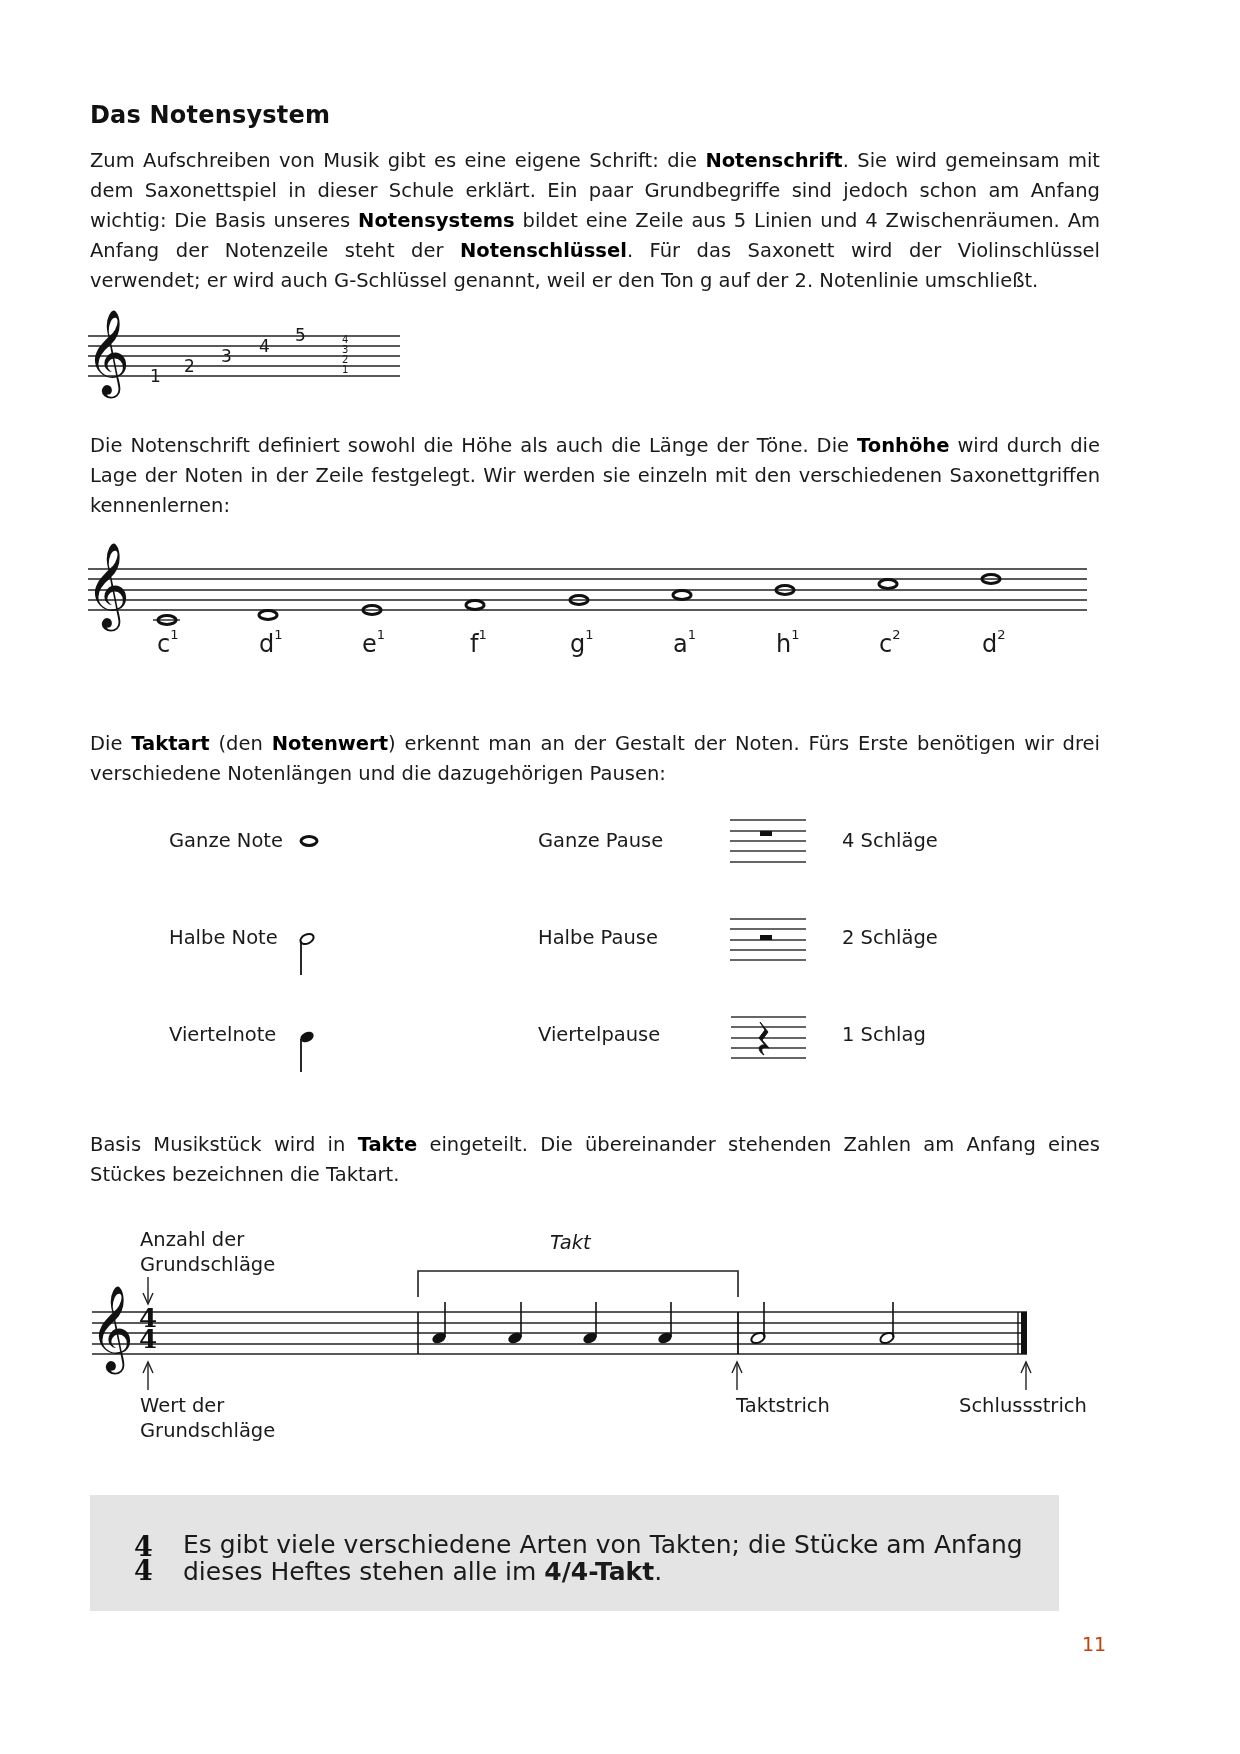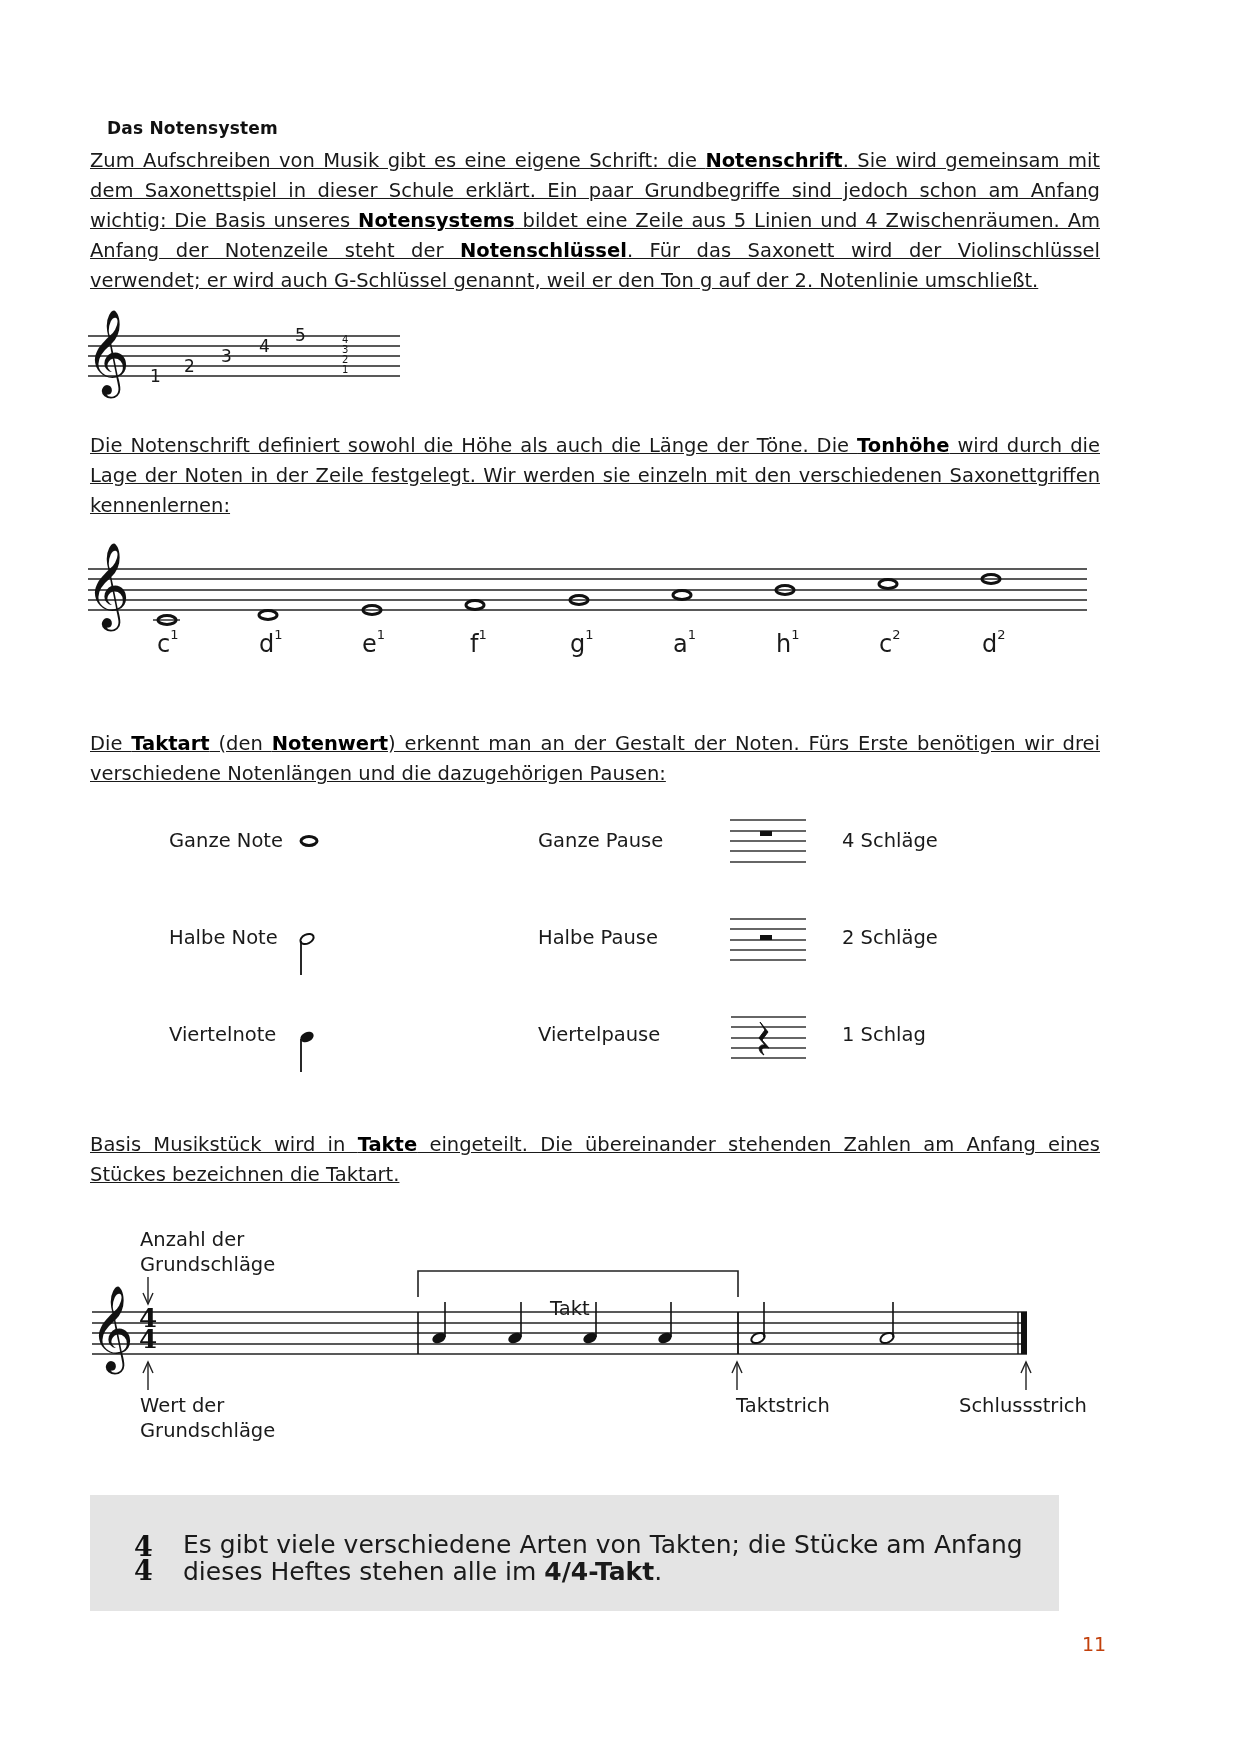--- a/index.html
+++ b/index.html
@@ -1,23 +1,23 @@
 <!DOCTYPE html>
 <html><head>
 <meta charset="utf-8">
 <style>
   html, body { margin: 0; padding: 0; background: #ffffff; }
   body { width: 1240px; height: 1754px; position: relative; overflow: hidden;
          font-family: "DejaVu Sans", sans-serif; color: #1a1a1a; }
   .abs { position: absolute; }
-  h1.title { position: absolute; left: 90px; top: 101px; margin: 17px;
-             font-size: 17px; font-weight: bold; letter-spacing: 0.2px; color: #111; }
+  h1.title { position: absolute; left: 90px; top: 101px; margin: 0;
+             font-size: 24px; font-weight: bold; letter-spacing: 0.2px; color: #111; }
   .para { position: absolute; left: 90px; width: 1010px; margin: 0;
           font-size: 19.5px; line-height: 30px; text-align: justify;
-          text-align-last: left; color: #1a1a1a; text-decoration: underline; }
+          text-align-last: left; color: #1a1a1a; }
   .para b { font-weight: bold; color: #000; }
   .lbl { position: absolute; font-size: 19.5px; color: #1a1a1a; white-space: nowrap; line-height: 24px; }
   .small-lbl { position: absolute; font-size: 19.5px; color: #1a1a1a; line-height: 25px; }
   .notename { position: absolute; top: 630px; font-size: 24px; color: #1a1a1a; }
   .notename sup { font-size: 13px; position: relative; top: -3px; vertical-align: top; }
   .infobox { position: absolute; left: 90px; top: 1495px; width: 969px; height: 116px; background: #e4e4e4; }
   .infobox .ts { position: absolute; left: 44px; top: 40px; font-family: "DejaVu Serif", serif;
                  font-weight: bold; font-size: 27px; line-height: 24px; text-align: center; color: #111; }
   .infobox .txt { position: absolute; left: 93px; top: 36px; width: 860px; font-size: 25px; line-height: 27px; }
   .pagenum { position: absolute; left: 1082px; top: 1633px; font-size: 19px; color: #c2410c; }
@@ -148,21 +148,21 @@
       <line x1="731" y1="1058" x2="806" y2="1058"></line>
     </g>
     <path d="M760,1022 L768,1032 L762,1040 L769,1048 C763,1046 759,1049 764,1055 C757,1051 758,1044 765,1045 L759,1038 L765,1030 Z" fill="#111" stroke="#111" stroke-width="1"></path>
   </g>
 </svg>
 
 <p class="para" style="top:1130px;"><span>Basis Musikstück wird in </span><b>Takte</b><span> eingeteilt. Die übereinander stehenden Zahlen am Anfang eines Stückes bezeichnen die Taktart.</span></p>
 
 <span class="small-lbl" style="left:140px;top:1227px;"><span>Anzahl der</span><br><span>Grundschläge</span></span>
 <span class="small-lbl" style="left:140px;top:1393px;"><span>Wert der</span><br><span>Grundschläge</span></span>
-<span class="small-lbl" style="left:550px;top:1296px;">Takt</span>
+<span class="small-lbl" style="left:550px;top:1230px;font-style:italic;">Takt</span>
 <span class="small-lbl" style="left:736px;top:1393px;">Taktstrich</span>
 <span class="small-lbl" style="left:959px;top:1393px;">Schlussstrich</span>
 
 <svg style="left:0;top:0;" width="1240" height="1754">
   <g stroke="#222" stroke-width="1.4">
     <line x1="92" y1="1312" x2="1027" y2="1312"></line>
     <line x1="92" y1="1323" x2="1027" y2="1323"></line>
     <line x1="92" y1="1333" x2="1027" y2="1333"></line>
     <line x1="92" y1="1344" x2="1027" y2="1344"></line>
     <line x1="92" y1="1354" x2="1027" y2="1354"></line>

